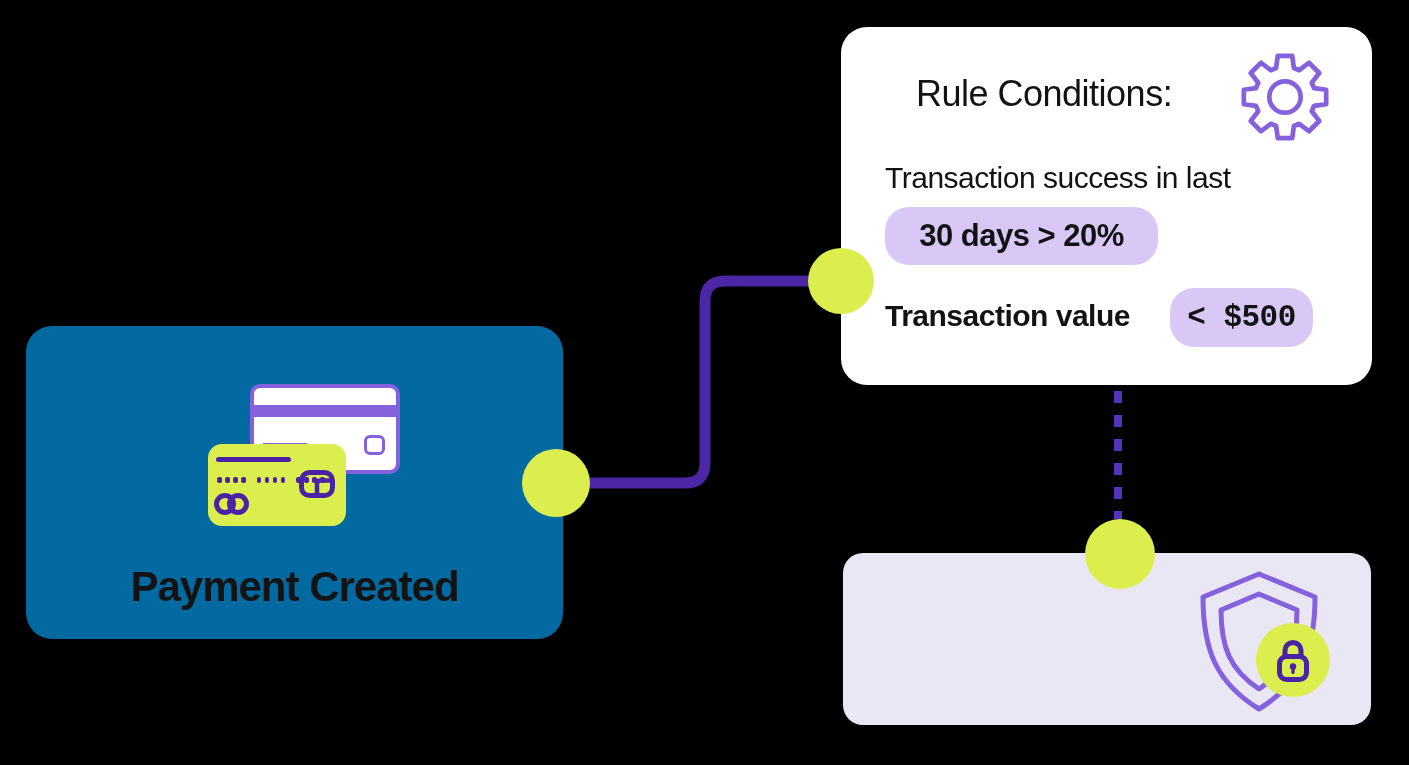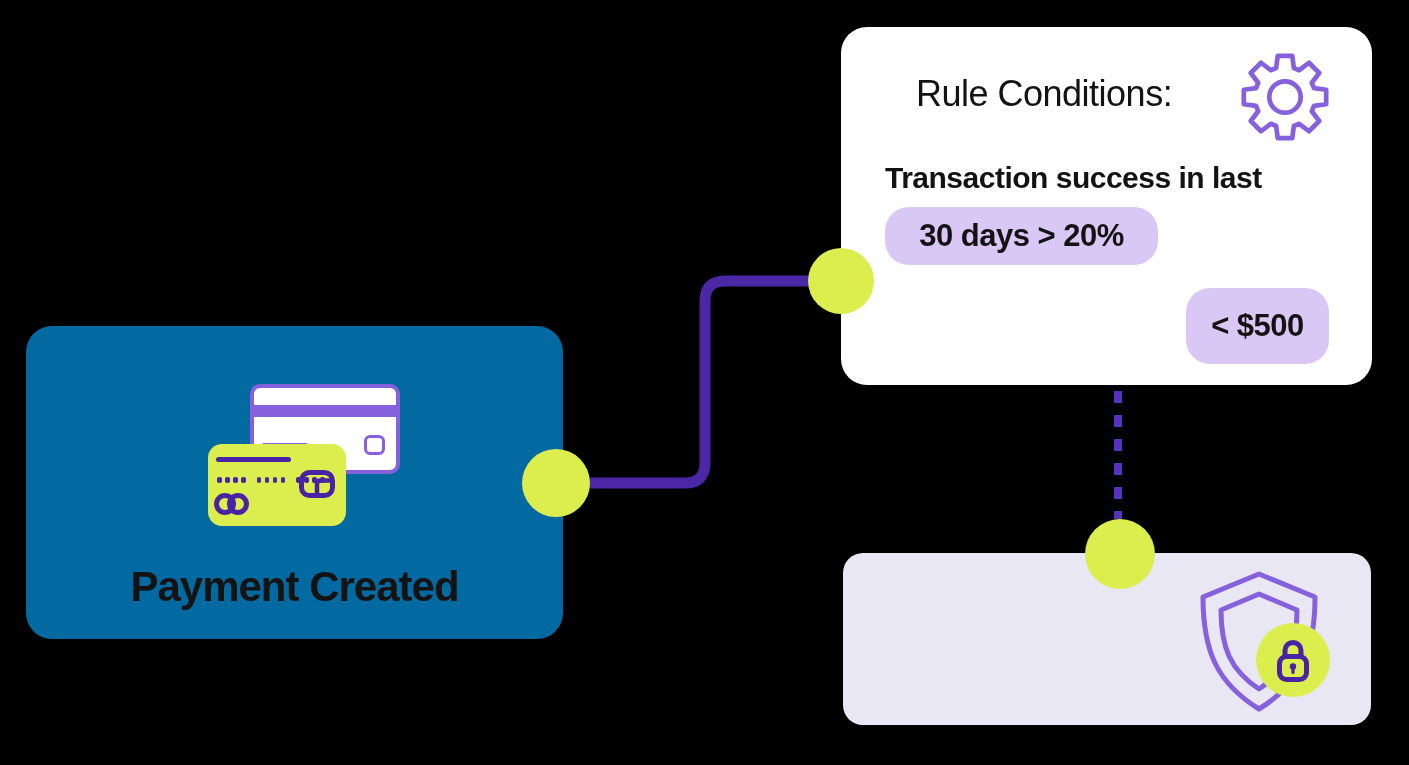--- a/index.html
+++ b/index.html
@@ -28,26 +28,26 @@
   .cc-front-chip{position:absolute;left:91px;top:26px;}
   .cc-rings{position:absolute;left:6px;top:49px;display:flex;}
   .cc-ring{width:22px;height:22px;border:5px solid #4A22A5;border-radius:50%;box-sizing:border-box;background:transparent;}
   .cc-ring+.cc-ring{margin-left:-9px;}
   .payment-label{position:absolute;left:0;right:0;top:236px;text-align:center;
     font-size:42px;font-weight:bold;letter-spacing:-1px;line-height:50px;}
 
   
   .rule-title{position:absolute;left:44px;top:46px;font-size:36px;font-weight:normal;letter-spacing:-0.5px;margin-left:31px;}
   .gear{position:absolute;left:398px;top:24px;width:92px;height:92px;}
-  .rule-line1{position:absolute;left:44px;top:134px;font-size:30px;font-weight:bold;letter-spacing:-0.5px;}
+  .rule-line1{position:absolute;left:44px;top:134px;font-size:30px;font-weight:normal;letter-spacing:-0.5px;}
   .chip{position:absolute;display:flex;align-items:center;justify-content:center;
     background:#D9C8F6;border-radius:24px;font-size:31px;font-weight:bold;letter-spacing:-0.5px;}
   .chip-days{left:44px;top:180px;width:273px;height:58px;}
   .rule-line2{position:absolute;left:44px;top:272px;font-size:30px;font-weight:bold;letter-spacing:-0.5px;}
-  .chip-value{left:345px;top:261px;width:143px;height:76px;}
+  .chip-value{left:329px;top:261px;width:143px;height:59px;font-family:Liberation Mono, monospace;}
 
   
   .fraud-label{position:absolute;left:60px;top:36px;font-size:41px;font-weight:bold;
     line-height:54px;letter-spacing:-0.5px;}
   .shield{position:absolute;left:352px;top:14px;width:128px;height:148px;}
   .lock-badge{position:absolute;left:413px;top:70px;width:74px;height:74px;border-radius:50%;
     background:#DBEE4E;display:flex;align-items:center;justify-content:center;}
 
   
   .overlay{position:absolute;left:0;top:0;width:1409px;height:765px;pointer-events:none;z-index:10;}
@@ -100,20 +100,21 @@
   </div>
 
   <div class="card card-rule">
     <div class="rule-title">Rule Conditions:</div>
     <svg class="gear" viewBox="0 0 88 88">
       <path d="M71.73,35.52 L83.39,37.06 L83.39,50.94 L71.73,52.48 L69.60,57.62 L76.77,66.94 L66.94,76.77 L57.62,69.60 L52.48,71.73 L50.94,83.39 L37.06,83.39 L35.52,71.73 L30.38,69.60 L21.06,76.77 L11.23,66.94 L18.40,57.62 L16.27,52.48 L4.61,50.94 L4.61,37.06 L16.27,35.52 L18.40,30.38 L11.23,21.06 L21.06,11.23 L30.38,18.40 L35.52,16.27 L37.06,4.61 L50.94,4.61 L52.48,16.27 L57.62,18.40 L66.94,11.23 L76.77,21.06 L69.60,30.38 Z" fill="none" stroke="#8561DD" stroke-width="4.5" stroke-linejoin="round"></path>
       <circle cx="44" cy="44" r="15" fill="none" stroke="#8561DD" stroke-width="4.5"></circle>
     </svg>
     <div class="rule-line1">Transaction success in last</div>
     <div class="chip chip-days">30 days &gt; 20%</div>
+    <div class="rule-line2">Transaction value</div>
     <div class="chip chip-value">&lt; $500</div>
   </div>
 
   <div class="card card-fraud">
     <div class="fraud-label">
     </div>
     <svg class="shield" viewBox="0 0 128 148">
       <path d="M64,7 L120,30 C120,84 106,116 64,142 C22,116 8,84 8,30 Z" fill="none" stroke="#8561DD" stroke-width="5" stroke-linejoin="round"></path>
       <path d="M64,27 L102,43 C102,80 93,103 64,122 C35,103 26,80 26,43 Z" fill="none" stroke="#8561DD" stroke-width="5" stroke-linejoin="round"></path>
     </svg>

